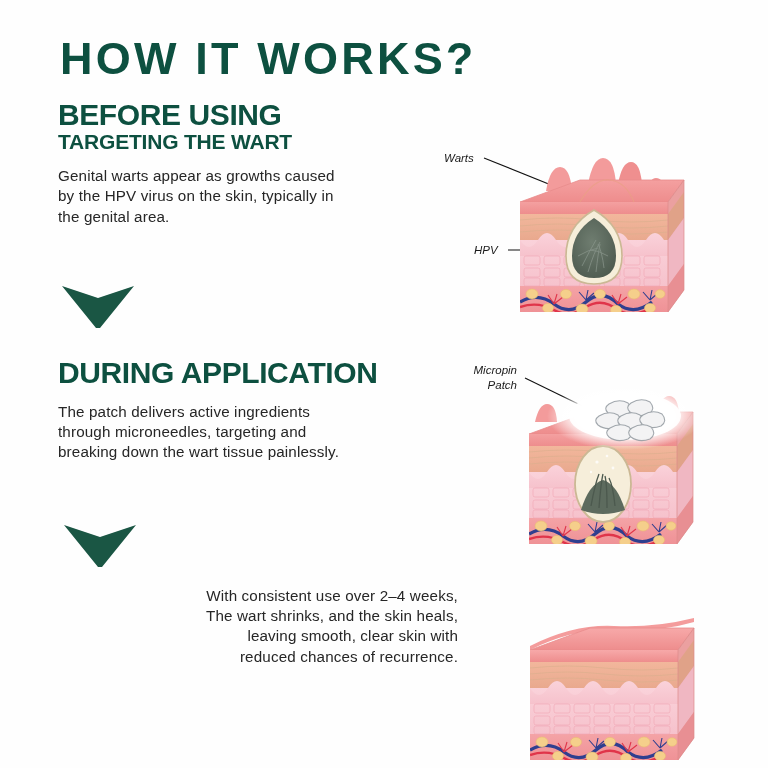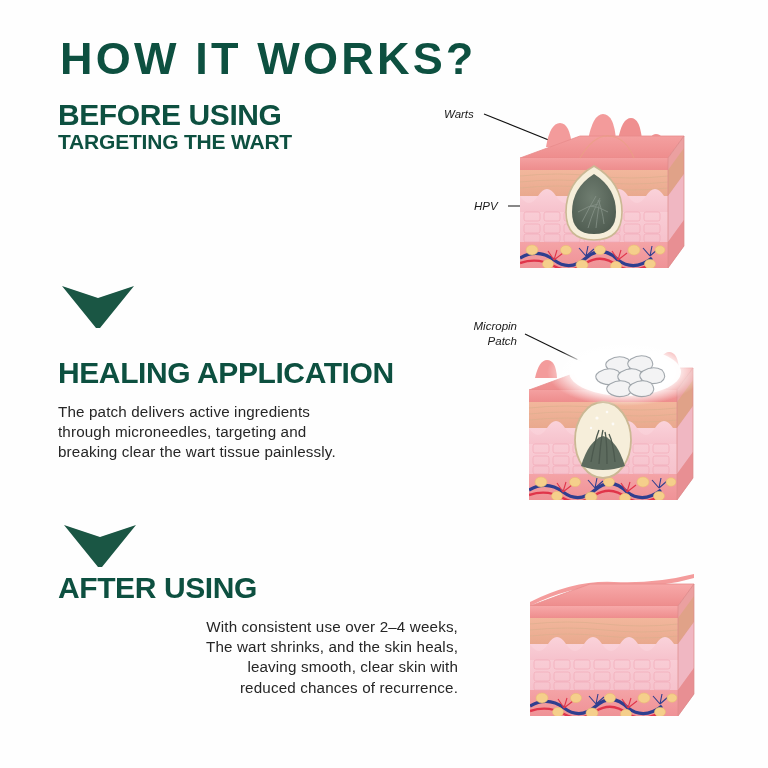--- a/index.html
+++ b/index.html
@@ -47,21 +47,21 @@
   }
   .sec-2 .body-txt{line-height:1.33;}
   .sec-3 .body-txt{line-height:1.33;text-align:right;}
 
   
   .chev{position:absolute;width:76px;height:48px;}
   .chev-1{left:60px;top:282px;}
   .chev-2{left:62px;top:521px;}
 
   
-  .diagram{position:absolute;}
+  .diagram{position:absolute;margin-top:44px;}
   .dia-1{left:432px;top:100px;width:336px;height:190px;}
   .dia-2{left:449px;top:312px;width:328px;height:206px;}
   .dia-3{left:500px;top:558px;width:268px;height:176px;}
 
   .diagram svg{display:block;width:100%;height:100%;}
 
   .lbl{
     font-family:"Liberation Sans",sans-serif;
     font-style:italic;
     font-size:11.5px;
@@ -71,43 +71,45 @@
 </head>
 <body>
 
 <div class="page">
 
   <div class="title">HOW IT WORKS?</div>
 
   <div class="sec sec-1">
     <div class="head head-lg">BEFORE USING</div>
     <div class="head head-md">TARGETING THE WART</div>
+    <div class="body-txt">Genital warts appear as growths caused
+by the HPV virus on the skin, typically in
+the genital area.</div>
   </div>
 
   <div class="chev chev-1">
     <svg viewBox="0 0 76 48" xmlns="http://www.w3.org/2000/svg">
       <path d="M2 4 L38 16 L74 4 L40 46 L36 46 Z" fill="#1a5644"></path>
     </svg>
   </div>
 
   <div class="sec sec-2">
-    <div class="head head-lg">HEALING APPLICATION</div>
+    <div class="head head-lg">DURING APPLICATION</div>
     <div class="body-txt">The patch delivers active ingredients
 through microneedles, targeting and
-breaking clear the wart tissue painlessly.</div>
+breaking down the wart tissue painlessly.</div>
   </div>
 
   <div class="chev chev-2">
     <svg viewBox="0 0 76 48" xmlns="http://www.w3.org/2000/svg">
       <path d="M2 4 L38 16 L74 4 L40 46 L36 46 Z" fill="#1a5644"></path>
     </svg>
   </div>
 
   <div class="sec sec-3">
-    <div class="head head-lg">AFTER USING</div>
     <div class="body-txt">With consistent use over 2–4 weeks,
 The wart shrinks, and the skin heals,
 leaving smooth, clear skin with
 reduced chances of recurrence.</div>
   </div>
 
   <div class="diagram dia-1">
     <svg viewBox="0 0 336 190" xmlns="http://www.w3.org/2000/svg">
       <defs>
         <linearGradient id="g1top" x1="0" y1="0" x2="0" y2="1">

